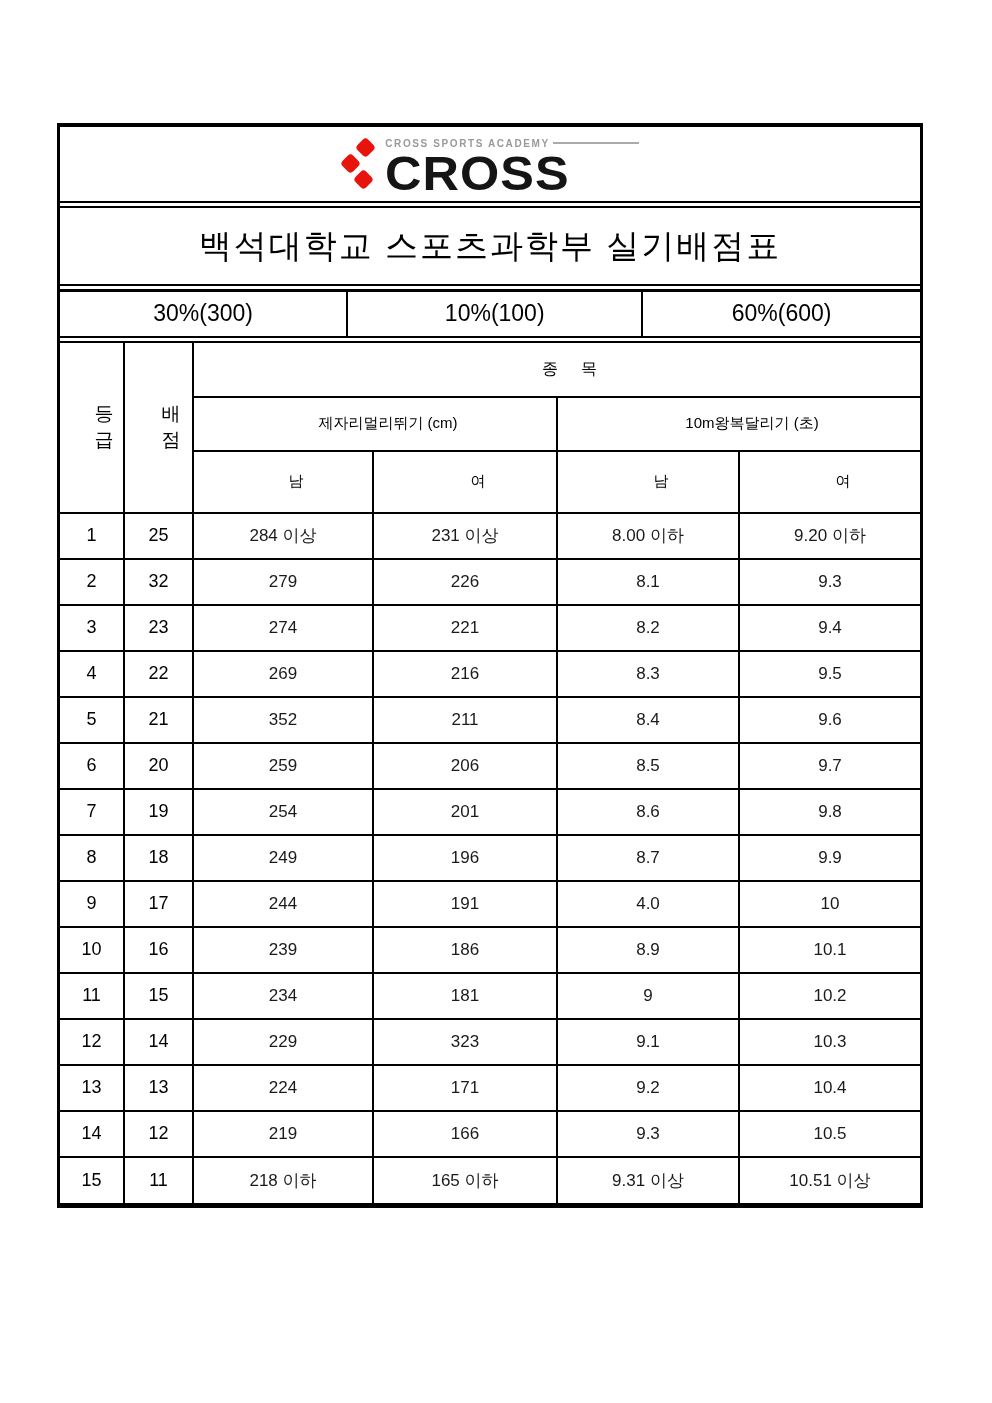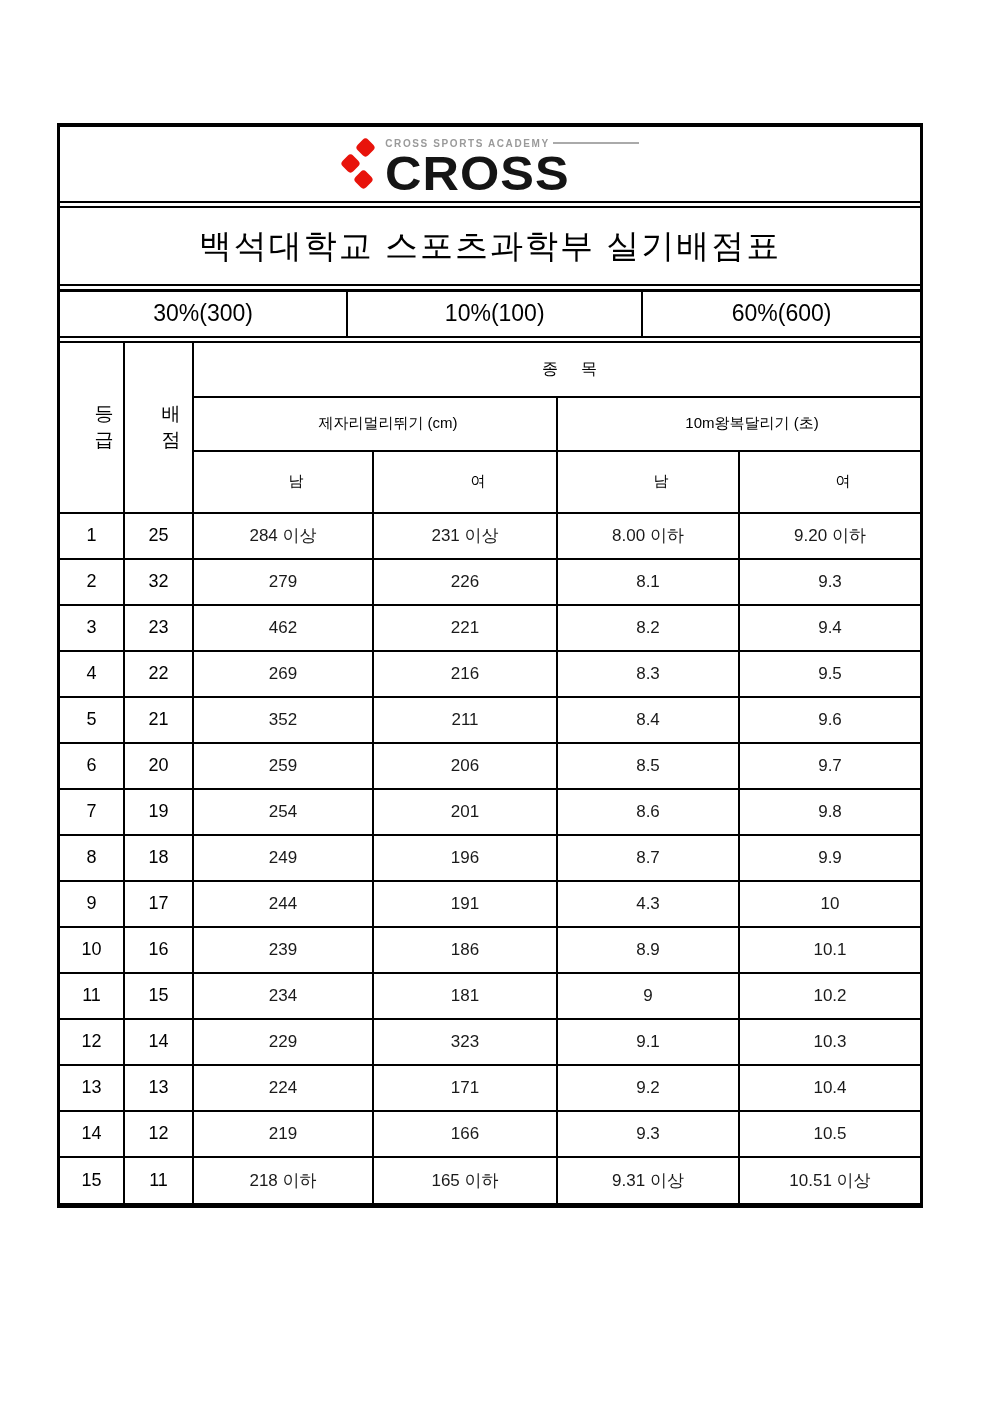--- a/index.html
+++ b/index.html
@@ -188,21 +188,21 @@
             <td class="c-strong">2</td>
             <td class="c-strong">32</td>
             <td>279</td>
             <td>226</td>
             <td>8.1</td>
             <td>9.3</td>
           </tr>
           <tr>
             <td class="c-strong">3</td>
             <td class="c-strong">23</td>
-            <td>462</td>
+            <td>274</td>
             <td>221</td>
             <td>8.2</td>
             <td>9.4</td>
           </tr>
           <tr>
             <td class="c-strong">4</td>
             <td class="c-strong">22</td>
             <td>269</td>
             <td>216</td>
             <td>8.3</td>
@@ -238,21 +238,21 @@
             <td>249</td>
             <td>196</td>
             <td>8.7</td>
             <td>9.9</td>
           </tr>
           <tr>
             <td class="c-strong">9</td>
             <td class="c-strong">17</td>
             <td>244</td>
             <td>191</td>
-            <td>4.3</td>
+            <td>4.0</td>
             <td>10</td>
           </tr>
           <tr>
             <td class="c-strong">10</td>
             <td class="c-strong">16</td>
             <td>239</td>
             <td>186</td>
             <td>8.9</td>
             <td>10.1</td>
           </tr>

